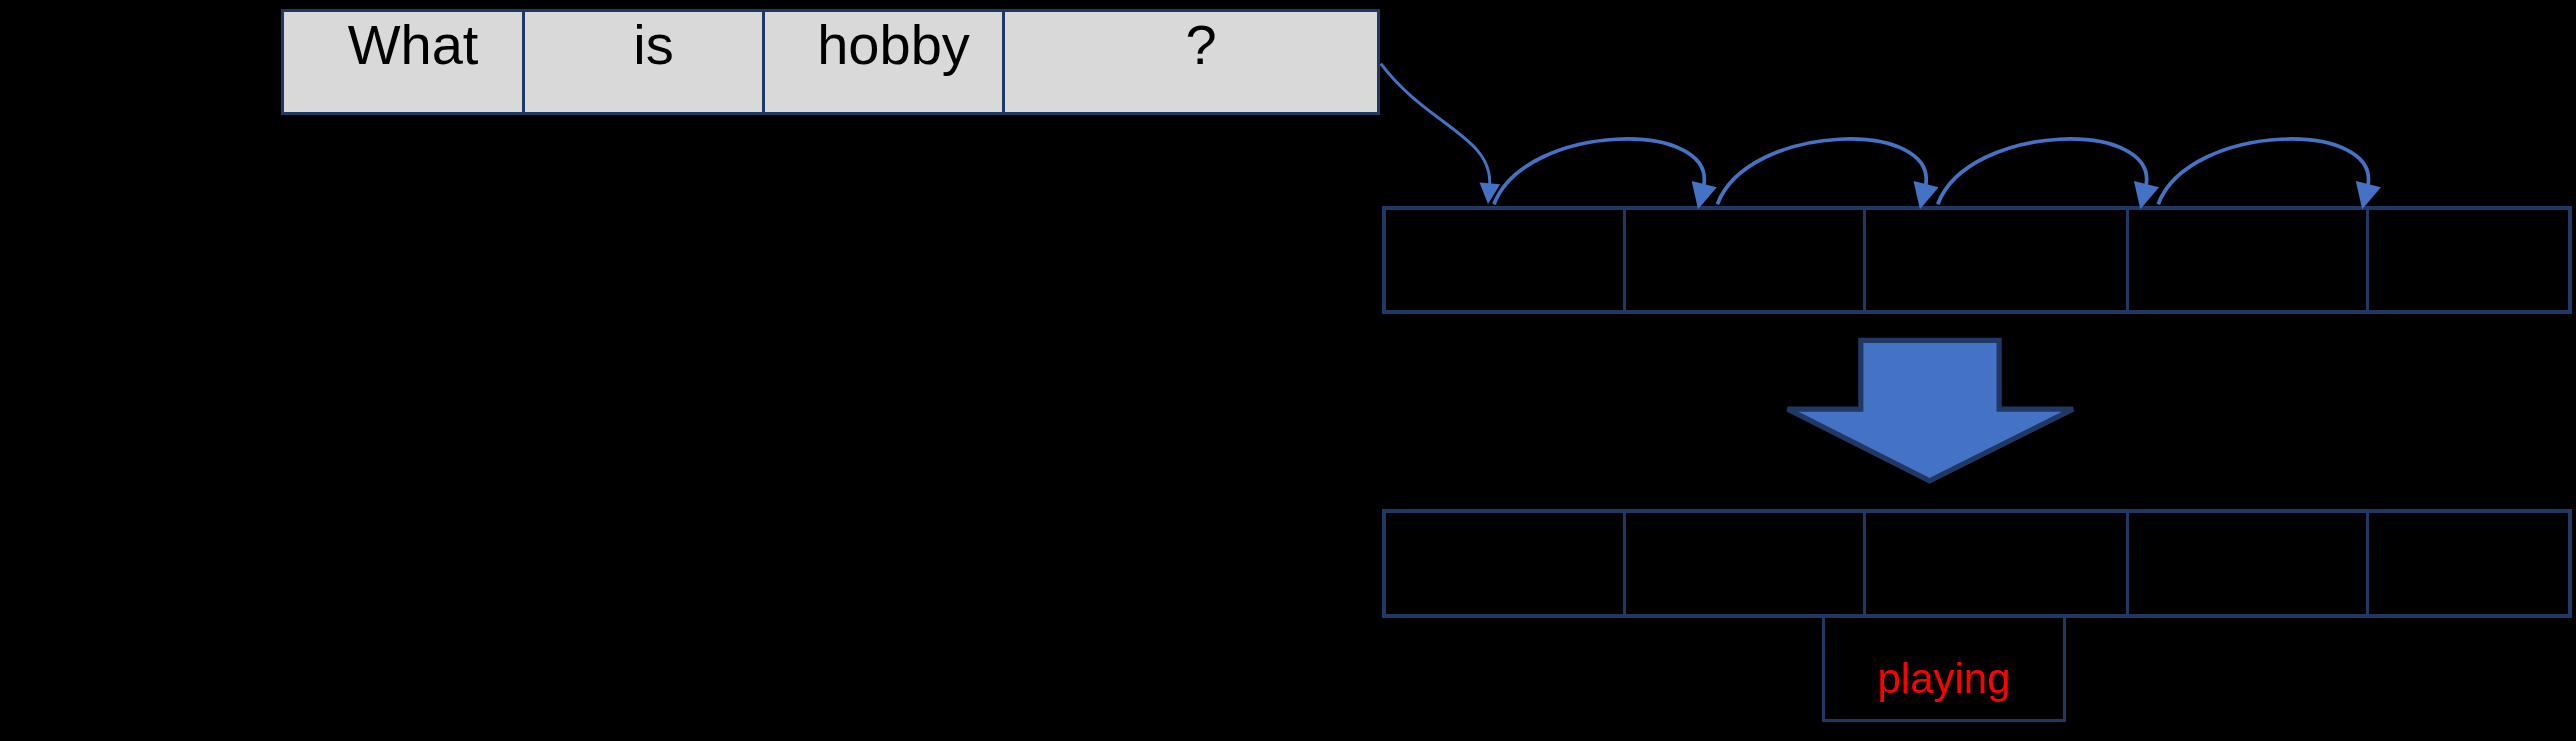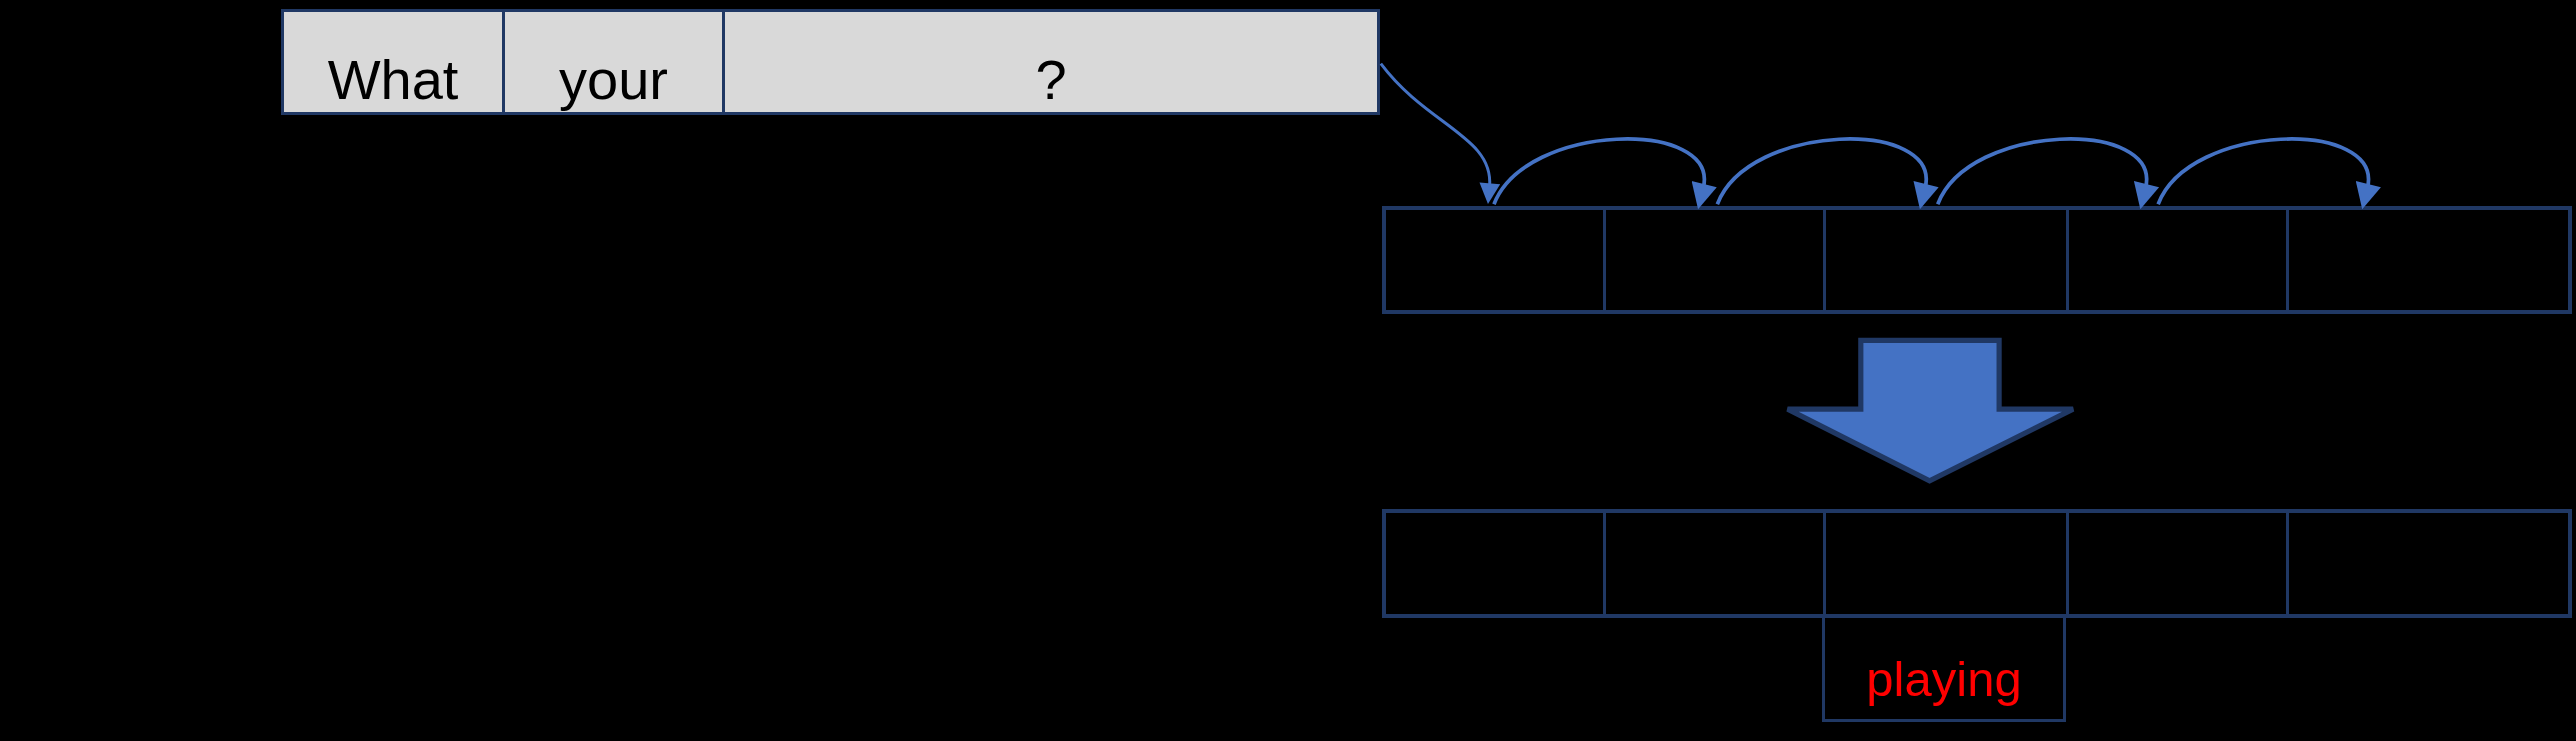--- a/index.html
+++ b/index.html
@@ -16,23 +16,24 @@
     font-family: "Liberation Sans", sans-serif;
   }
   .row {
     position: absolute;
     display: flex;
     box-sizing: border-box;
   }
   .cell {
     box-sizing: border-box;
     display: flex;
-    align-items: flex-end;
+    align-items: flex-start;
     justify-content: center;
     overflow: hidden;
+    margin-left: 20px;
   }
   
   .sentence-row {
     left: 281px; top: 9px;
     width: 1099px; height: 106px;
     border: 3.7px solid var(--box_border, #203864);
     background: var(--box_fill, #d9d9d9);
   }
   .sentence-row .cell {
     border-right: 3px solid var(--box_border, #203864);
@@ -70,42 +71,45 @@
     width: 244px; height: 108px;
     box-sizing: border-box;
     border: 3.7px solid var(--box_border, #203864);
     display: flex;
     align-items: center;
     justify-content: center;
     background: transparent;
   }
   .answer-box span {
     color: var(--answer_red, #ff0000);
-    font-size: 49px;
+    font-size: 42px;
     margin-top: 21px;
   }
 
   .overlay {
     position: absolute;
     left: 0; top: 0;
     width: 2576px; height: 742px;
     pointer-events: none;
   }
 </style>
 </head>
 <body>
 
 <div class="canvas">
 
   <div class="row sentence-row">
     <div class="cell sw">
       <span>What</span>
     </div>
     <div class="cell sw">
-      <span>your</span>
+      <span>is</span>
+    </div>
+    <div class="cell sw">
+      <span>hobby</span>
     </div>
     <div class="cell sw">
       <span>?</span>
     </div>
   </div>
 
   <div class="row slot-row encoder-row">
     <div class="cell w1"></div>
     <div class="cell w2"></div>
     <div class="cell w3"></div>

